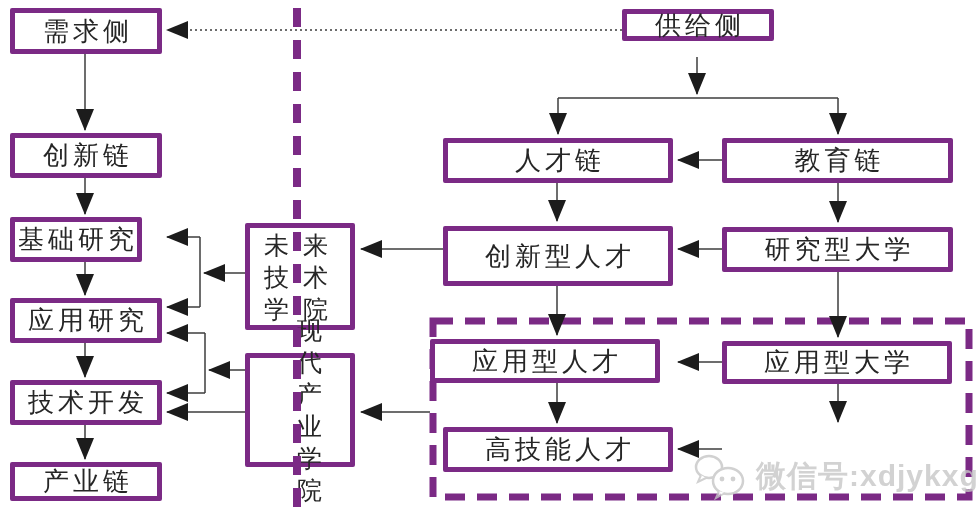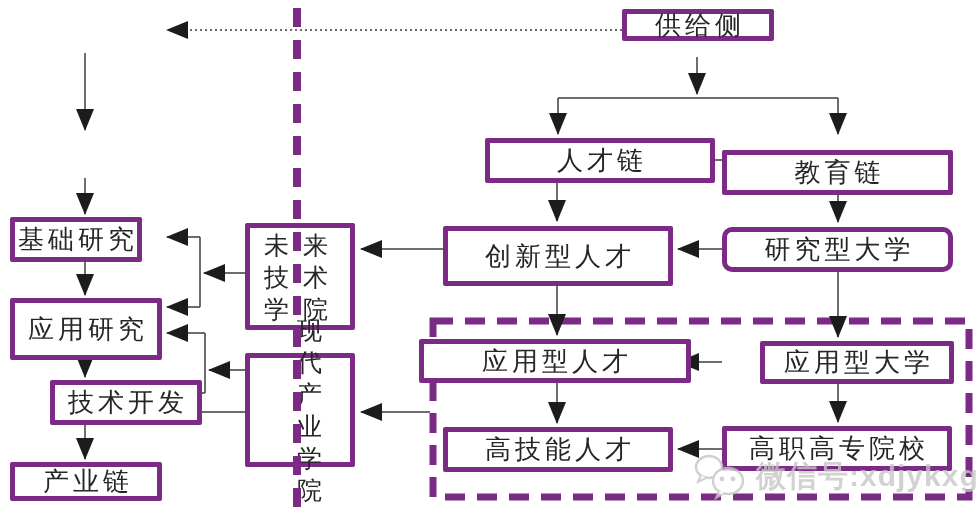--- a/index.html
+++ b/index.html
@@ -22,36 +22,36 @@
   }
   .box .lbl{font-size:26px;letter-spacing:4px;text-indent:4px;white-space:nowrap;}
   .college .lbl{
     font-size:25px;letter-spacing:14px;white-space:normal;width:78px;
     line-height:32px;text-indent:0;text-align:left;
   }
   
   .n-demand{left:10px;top:8px;width:152px;height:46px;}
   .n-innov-chain{left:10px;top:133px;width:152px;height:45px;}
   .n-basic{left:10px;top:217px;width:132px;height:45px;}
-  .n-applied-res{left:10px;top:298px;width:152px;height:62px;}
-  .n-techdev{left:10px;top:380px;width:152px;height:45px;margin-left:40px;}
+  .n-applied-res{left:10px;top:298px;width:152px;height:45px;}
+  .n-techdev{left:10px;top:380px;width:152px;height:45px;}
   .n-industry{left:10px;top:462px;width:152px;height:39px;}
   
   .n-future{left:245px;top:223px;width:110px;height:107px;padding-left:6px;}
   .n-modern{left:245px;top:353px;width:110px;height:114px;padding-left:47px;}
   
-  .n-talent-chain{left:443px;top:138px;width:230px;height:45px;margin-left:42px;}
+  .n-talent-chain{left:443px;top:138px;width:230px;height:45px;}
   .n-innov-talent{left:443px;top:226px;width:230px;height:60px;}
-  .n-applied-talent{left:419px;top:339px;width:272px;height:44px;}
+  .n-applied-talent{left:430px;top:339px;width:230px;height:44px;}
   .n-skill-talent{left:443px;top:427px;width:230px;height:45px;}
   
   .n-supply{left:622px;top:9px;width:152px;height:32px;}
-  .n-edu-chain{left:722px;top:138px;width:231px;height:45px;margin-top:12px;}
-  .n-research-u{left:722px;top:227px;width:231px;height:45px;border-radius:10px;}
-  .n-applied-u{left:760px;top:341px;width:194px;height:43px;justify-content:center;}
+  .n-edu-chain{left:722px;top:138px;width:231px;height:45px;}
+  .n-research-u{left:722px;top:227px;width:231px;height:45px;}
+  .n-applied-u{left:722px;top:341px;width:230px;height:43px;justify-content:center;}
   .n-vocational{left:722px;top:426px;width:230px;height:45px;}
   .watermark{
     position:absolute;left:692px;top:452px;z-index:4;display:flex;align-items:center;
     opacity:.8;z-index:4;
   }
   .watermark .wm-text{
     font-size:30px;font-weight:600;color:#c7c7c7;letter-spacing:1px;margin-left:8px;
     white-space:nowrap;
   }
 </style>
@@ -105,20 +105,26 @@
       <line x1="200" y1="307" x2="167" y2="307" marker-end="url(#ah)"></line>
 
       <line x1="245" y1="370" x2="209" y2="370" marker-end="url(#ah)"></line>
       <line x1="205" y1="333" x2="205" y2="393"></line>
       <line x1="205" y1="333" x2="167" y2="333" marker-end="url(#ah)"></line>
       <line x1="205" y1="393" x2="167" y2="393" marker-end="url(#ah)"></line>
       <line x1="245" y1="412" x2="167" y2="412" marker-end="url(#ah)"></line>
     </g>
   </svg>
 
+  <div class="box n-demand">
+    <span class="lbl">需求侧</span>
+    </div>
+  <div class="box n-innov-chain">
+    <span class="lbl">创新链</span>
+    </div>
   <div class="box n-basic">
     <span class="lbl">基础研究</span>
     </div>
   <div class="box n-applied-res">
     <span class="lbl">应用研究</span>
     </div>
   <div class="box n-techdev">
     <span class="lbl">技术开发</span>
     </div>
   <div class="box n-industry">
@@ -149,23 +155,20 @@
     </div>
   <div class="box n-applied-talent">
     <span class="lbl">应用型人才</span>
     </div>
   <div class="box n-applied-u">
     <span class="lbl">应用型大学</span>
     </div>
   <div class="box n-skill-talent">
     <span class="lbl">高技能人才</span>
     </div>
-  <div class="box n-vocational">
-    <span class="lbl">高职高专院校</span>
-    </div>
 
   <svg class="overlay" width="978" height="530">
     <line x1="297" y1="8" x2="297" y2="507" stroke="#7b2a85" stroke-width="8" stroke-dasharray="19 13"></line>
   </svg>
 
   <div class="watermark">
     <svg width="56" height="48" viewBox="0 0 56 48">
       <ellipse cx="17" cy="15" rx="13" ry="11" fill="#ffffff" stroke="#c6c6c6" stroke-width="2.5"></ellipse>
       <path d="M9,23 L6,30 L14,26" fill="#ffffff" stroke="#c6c6c6" stroke-width="2"></path>
       <ellipse cx="36" cy="29" rx="15" ry="13" fill="#ffffff" stroke="#c6c6c6" stroke-width="2.5"></ellipse>

